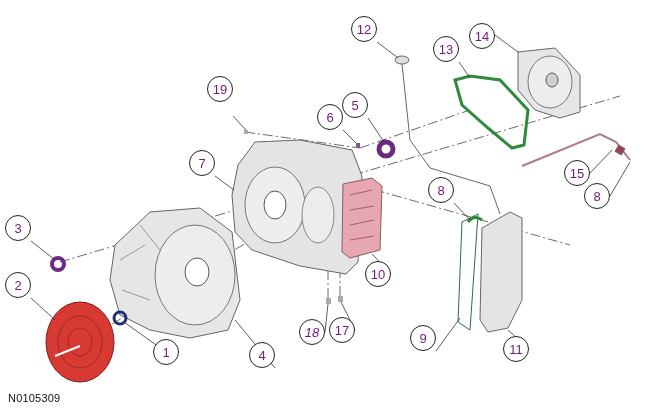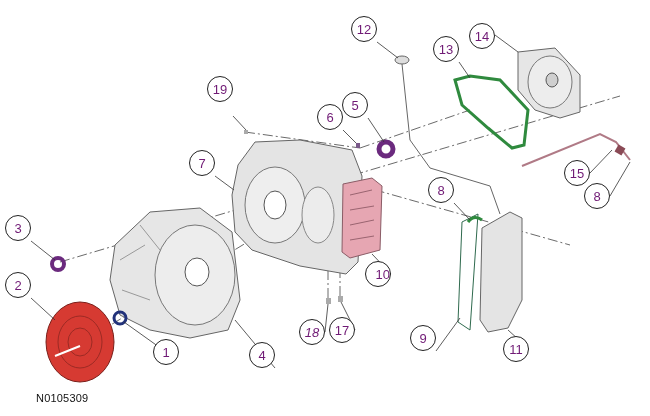--- a/index.html
+++ b/index.html
@@ -1,20 +1,20 @@
 <!DOCTYPE html>
 <html><head>
 <meta charset="utf-8">
 <style>
   html,body{margin:0;padding:0;background:#ffffff;}
   body{width:650px;height:416px;position:relative;overflow:hidden;font-family:"Liberation Sans",sans-serif;}
   #stage{position:absolute;left:0;top:0;width:650px;height:416px;}
   .callout{position:absolute;width:26px;height:26px;border:1px solid #222;border-radius:50%;background:#fff;
     display:flex;align-items:center;justify-content:center;font-size:13px;color:#701a75;box-sizing:border-box;}
-  .figid{position:absolute;left:8px;top:392px;font-size:11px;color:#111;letter-spacing:0.2px;margin-left:28px;}
+  .figid{position:absolute;left:8px;top:392px;font-size:11px;color:#111;letter-spacing:0.2px;}
 </style>
 </head>
 <body>
 
 <svg id="stage" viewBox="0 0 650 416" xmlns="http://www.w3.org/2000/svg">
 
   <g stroke="#444" stroke-width="0.8" fill="none" stroke-dasharray="10 3 2 3">
     <line x1="60" y1="262" x2="620" y2="96"></line>
     <line x1="66" y1="352" x2="350" y2="180"></line>
     <line x1="245" y1="132" x2="360" y2="148"></line>
@@ -126,21 +126,21 @@
   </div>
 <div class="callout" style="left:189px;top:150px;">
     <span>7</span>
   </div>
 <div class="callout" style="left:428px;top:177px;">
     <span>8</span>
   </div>
 <div class="callout" style="left:410px;top:325px;">
     <span>9</span>
   </div>
-<div class="callout" style="left:365px;top:261px;justify-content:flex-end;">
+<div class="callout" style="left:365px;top:261px;">
     <span>10</span>
   </div>
 <div class="callout" style="left:503px;top:336px;justify-content:center;">
     <span>11</span>
   </div>
 <div class="callout" style="left:351px;top:16px;">
     <span>12</span>
   </div>
 <div class="callout" style="left:433px;top:36px;">
     <span>13</span>

